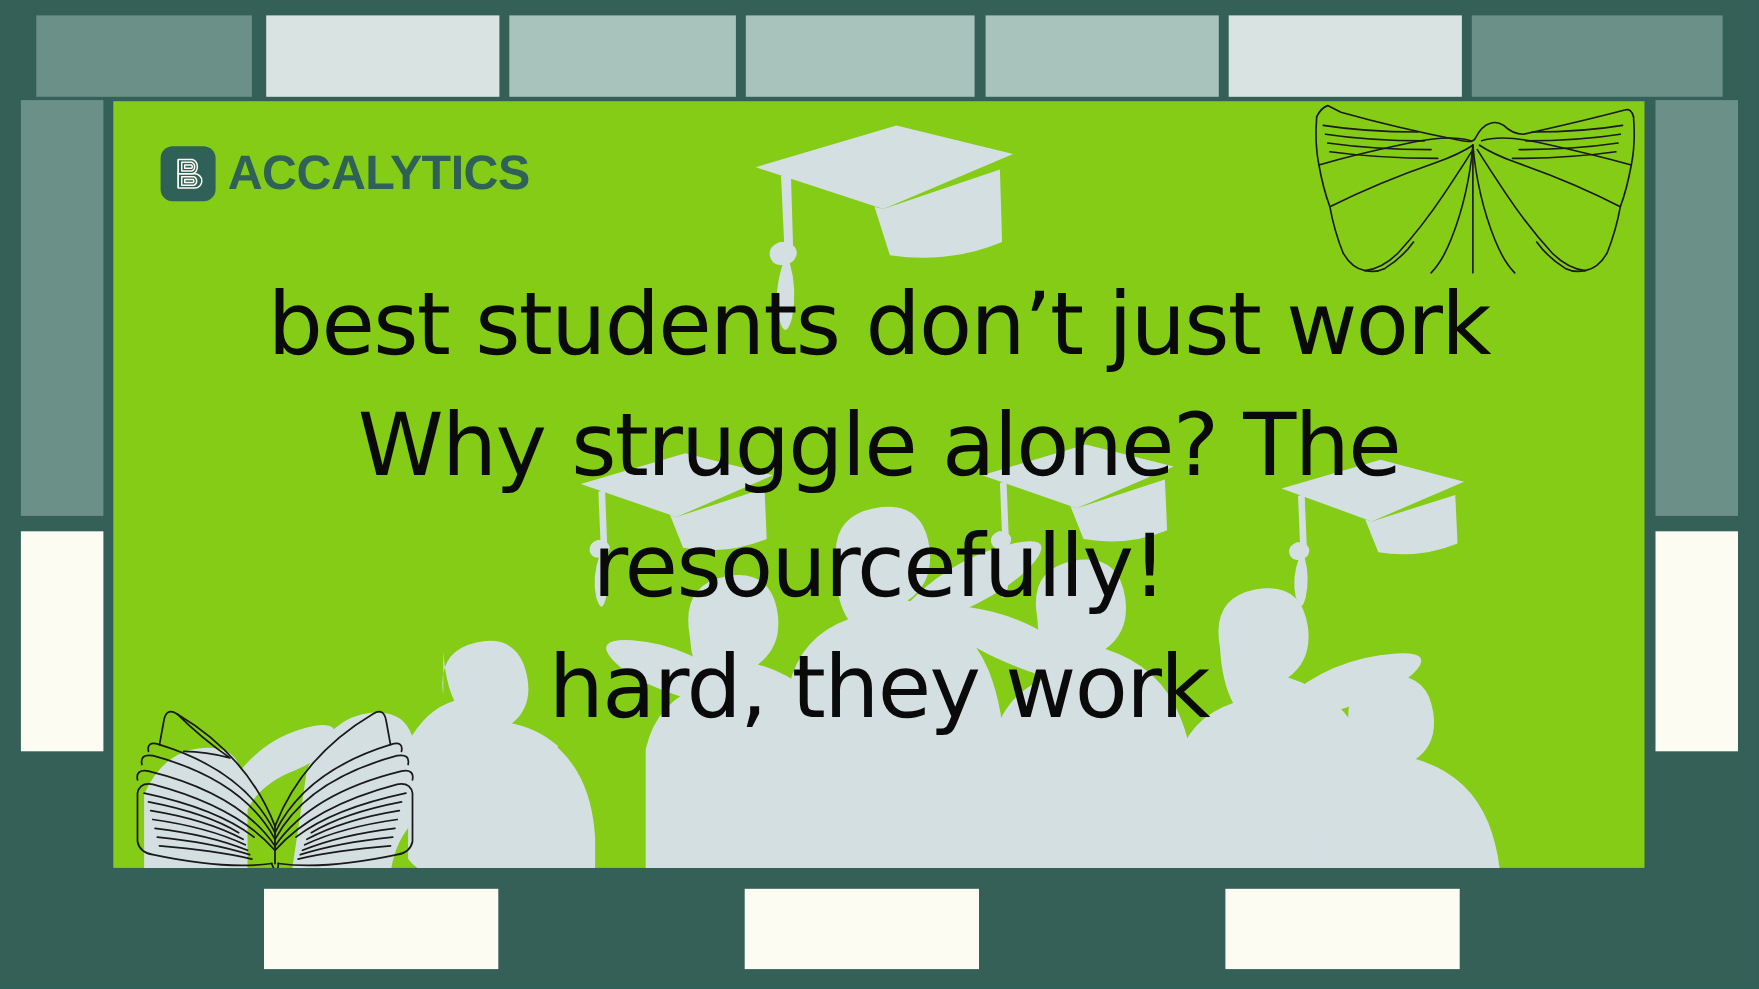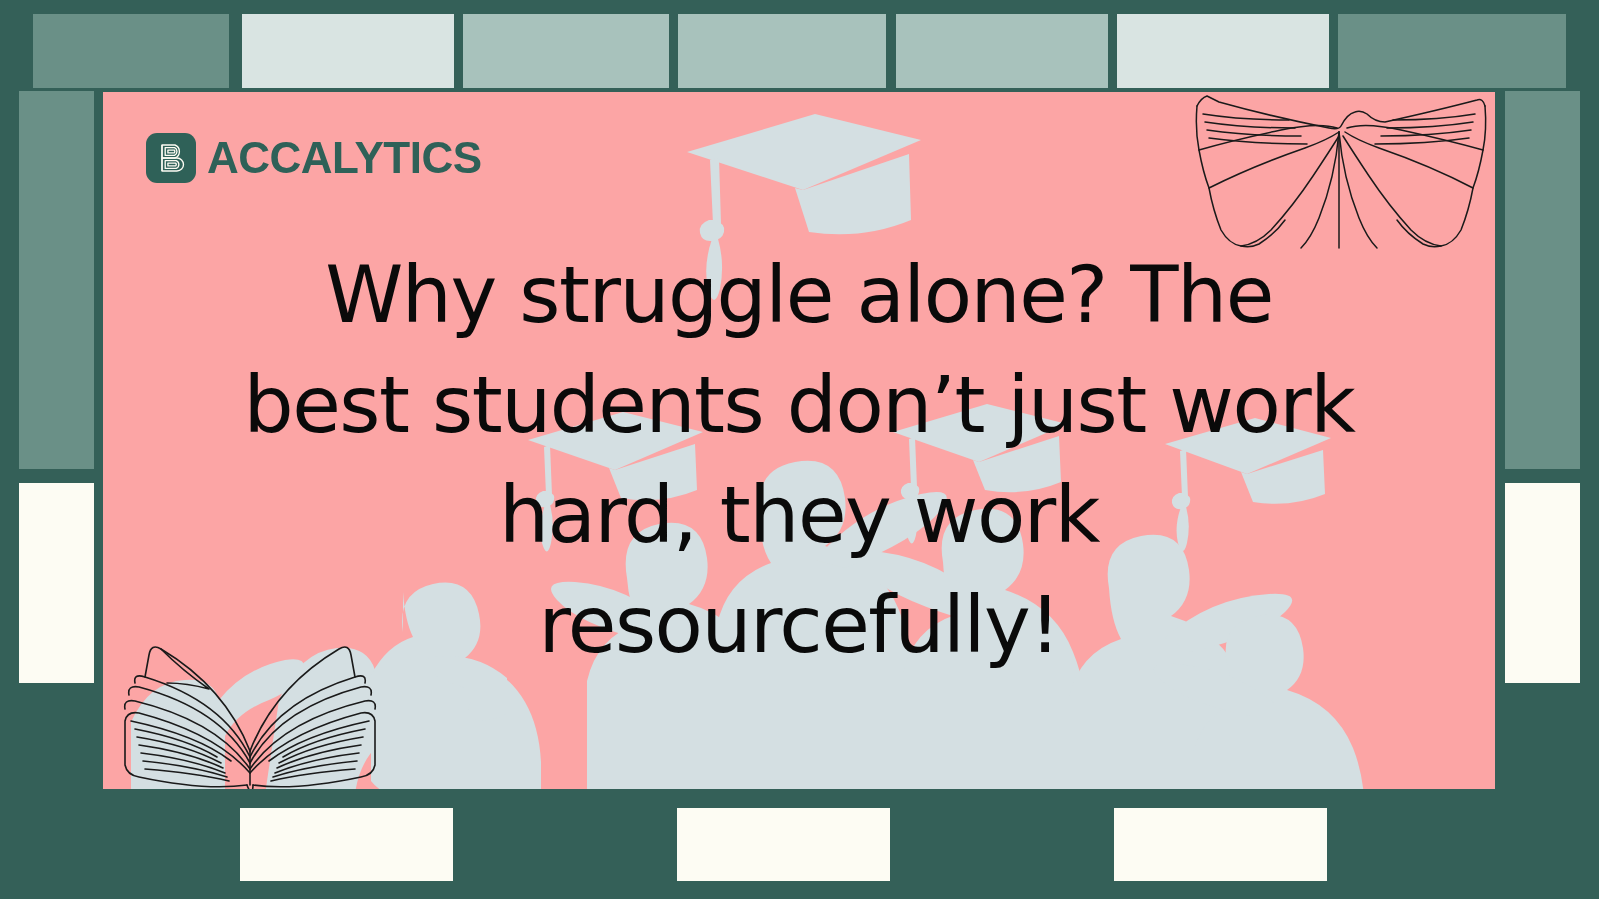--- a/index.html
+++ b/index.html
@@ -136,21 +136,21 @@
       <div class="tile" style="left: 1338px; top: 14px; width: 228px; height: 74px; background: rgb(106, 144, 135);"></div>
       <div class="tile" style="left: 19px; top: 91px; width: 75px; height: 378px; background: rgb(106, 144, 135);"></div>
       <div class="tile" style="left: 19px; top: 483px; width: 75px; height: 200px; background: rgb(253, 252, 243);"></div>
       <div class="tile" style="left: 1505px; top: 91px; width: 75px; height: 378px; background: rgb(106, 144, 135);"></div>
       <div class="tile" style="left: 1505px; top: 483px; width: 75px; height: 200px; background: rgb(253, 252, 243);"></div>
       <div class="tile" style="left: 240px; top: 808px; width: 213px; height: 73px; background: rgb(253, 252, 243);"></div>
       <div class="tile" style="left: 677px; top: 808px; width: 213px; height: 73px; background: rgb(253, 252, 243);"></div>
       <div class="tile" style="left: 1114px; top: 808px; width: 213px; height: 73px; background: rgb(253, 252, 243);"></div>
     </div>
 
-  <div id="card" style="background: #fca5a5;">
+  <div id="card" style="background: #84cc16;">
 
     <svg id="silhouette-layer" viewBox="0 0 1392 697" preserveAspectRatio="xMidYMid slice">
       <g fill="#d4dfe2">
 
         <g>
           <path d="M584 60 L712 22 L818 48 L700 98 Z"></path>
           <path d="M692 96 L700 98 L806 62 L808 128 Q760 148 706 140 Z"></path>
           <path d="M607 68 l3 64 q0 5 4 5 q4 0 4-5 l-2-66z"></path>
           <path d="M606 128 q-11 4 -9 13 q2 9 12 8 q10 -1 12 -9 q2 -8 -9 -12z"></path>
           <path d="M609 147 q-9 26 -4 50 q6 22 12 0 q5 -26 -2 -50z"></path>
@@ -256,22 +256,22 @@
           <path d="M11.2 19.6 H22.2 a4.2 4.2 0 0 1 0 7.8 H11.2 Z"></path>
           <path d="M13.9 9.1 H20.2 a1.9 1.9 0 0 1 0 2.8 H13.9 Z"></path>
           <path d="M13.9 22.1 H21.6 a1.8 1.8 0 0 1 0 2.8 H13.9 Z"></path>
           <path d="M8 4 V30"></path>
         </svg>
       </div>
       <div id="logo-word">ACCALYTICS</div>
     </div>
 
     <div id="headline">
+      <span class="hl-line">best students don’t just work</span>
       <span class="hl-line">Why struggle alone? The</span>
-      <span class="hl-line">best students don’t just work</span>
+      <span class="hl-line">resourcefully!</span>
       <span class="hl-line">hard, they work</span>
-      <span class="hl-line">resourcefully!</span>
     </div>
 
 
   </div>
 
 </div>
 
 </body></html>

